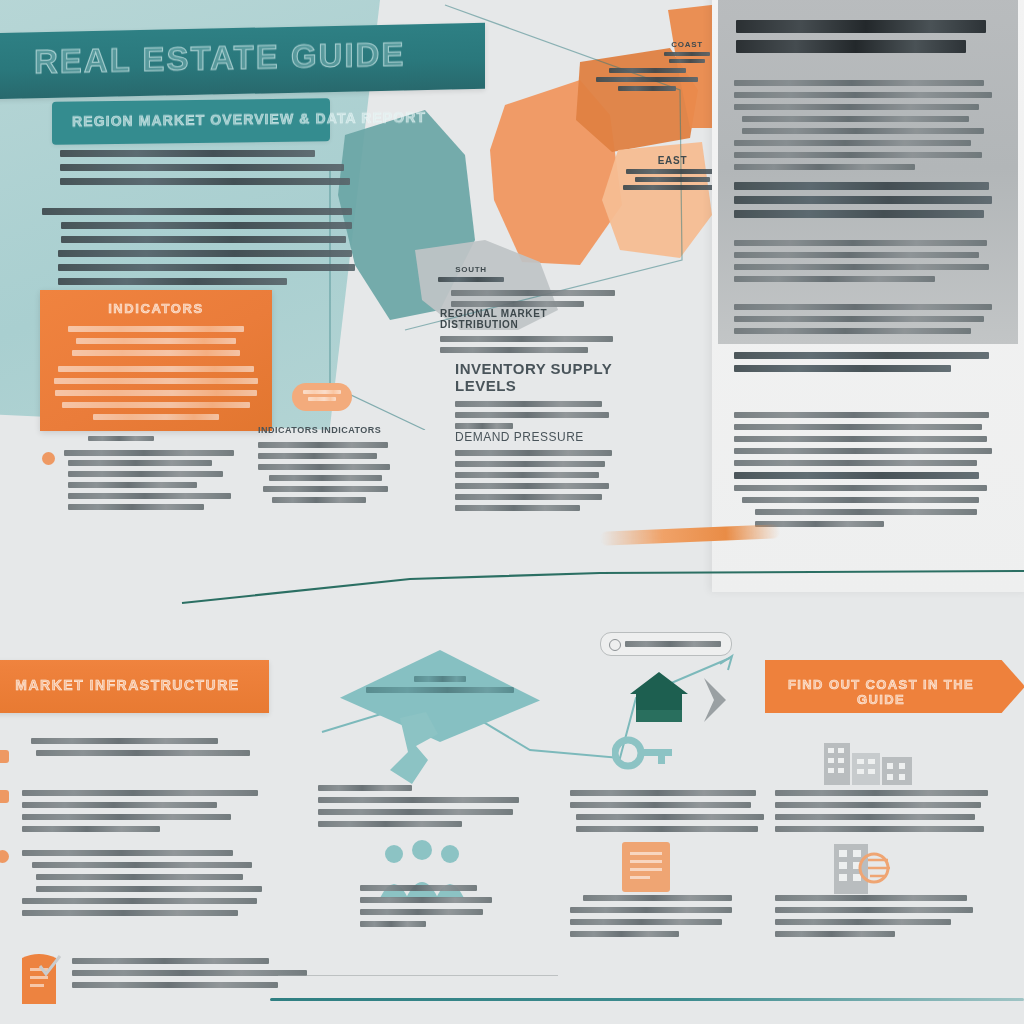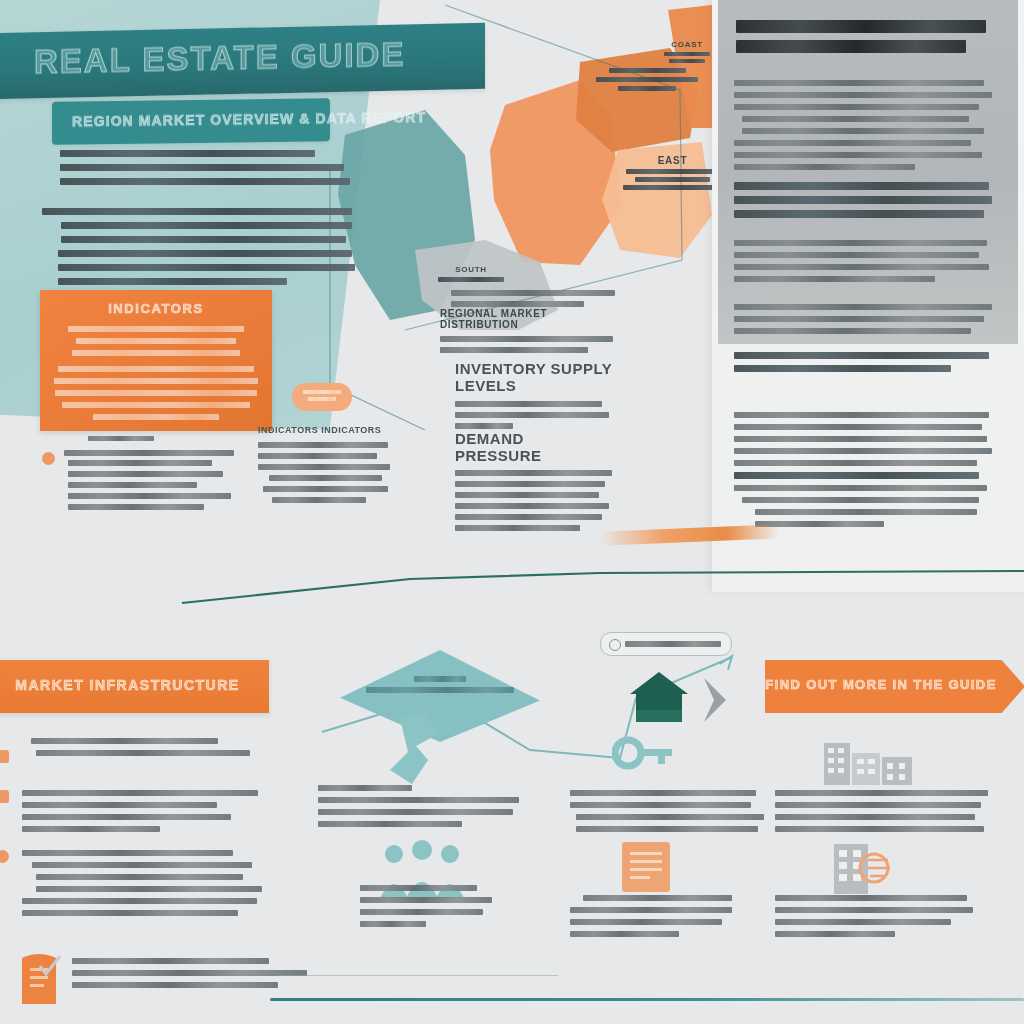--- a/index.html
+++ b/index.html
@@ -297,21 +297,21 @@
   </div>
 
   <div class="midB">
     <div style="font-size:15px;font-weight:700;letter-spacing:.5px;color:#49545a;filter:blur(.45px);margin-bottom:7px;">INVENTORY SUPPLY LEVELS</div>
     <span class="tx d" style="width:92%;height:6px;margin-bottom:5px;"></span>
     <span class="tx d" style="width:96%;height:6px;margin-bottom:5px;"></span>
     <span class="tx d" style="width:36%;height:6px;"></span>
   </div>
 
   <div class="midC">
-    <div style="font-size:15px;font-weight:700;letter-spacing:.5px;color:#49545a;filter:blur(.45px);margin-bottom:6px;">DEMAND PRESSURE</div>
+    <div style="font-size:12px;font-weight:400;letter-spacing:.5px;color:#49545a;filter:blur(.45px);margin-bottom:6px;">DEMAND PRESSURE</div>
     <span class="tx d" style="width:98%;height:6px;margin-bottom:5px;"></span>
     <span class="tx d" style="width:94%;height:6px;margin-bottom:5px;"></span>
     <span class="tx d" style="width:90%;height:6px;margin-bottom:5px;"></span>
     <span class="tx d" style="width:96%;height:6px;margin-bottom:5px;"></span>
     <span class="tx d" style="width:92%;height:6px;margin-bottom:5px;"></span>
     <span class="tx d" style="width:78%;height:6px;"></span>
   </div>
 
   <div class="midcallout">
     <span class="tx d" style="width:94%;height:6px;margin:0 0 5px 6%;"></span>
@@ -386,21 +386,21 @@
 
   <svg style="position:absolute;left:320px;top:640px;width:420px;height:130px;" viewBox="0 0 420 130">
     <path d="M2,92 L120,56 L210,110 L300,118 L316,58 L410,18" fill="none" stroke="#7cb9bb" stroke-width="2"></path>
     <path d="M400,24 L412,16 L408,30" fill="none" stroke="#7cb9bb" stroke-width="2"></path>
   </svg>
 
   <div class="ob-left">
     <div class="t">MARKET INFRASTRUCTURE</div>
   </div>
   <div class="ob-right">
-    <div class="t">FIND OUT MORE IN THE GUIDE</div>
+    <div class="t">FIND OUT COAST IN THE GUIDE</div>
   </div>
 
   <div class="diamond">
     <div class="t">
       <span class="tx tl" style="width:26%;height:6px;margin:0 auto 5px;opacity:.6;"></span>
       <span class="tx tl" style="width:74%;height:6px;margin:0 auto;opacity:.6;"></span>
     </div>
   </div>
 
   <div class="roundlbl">

